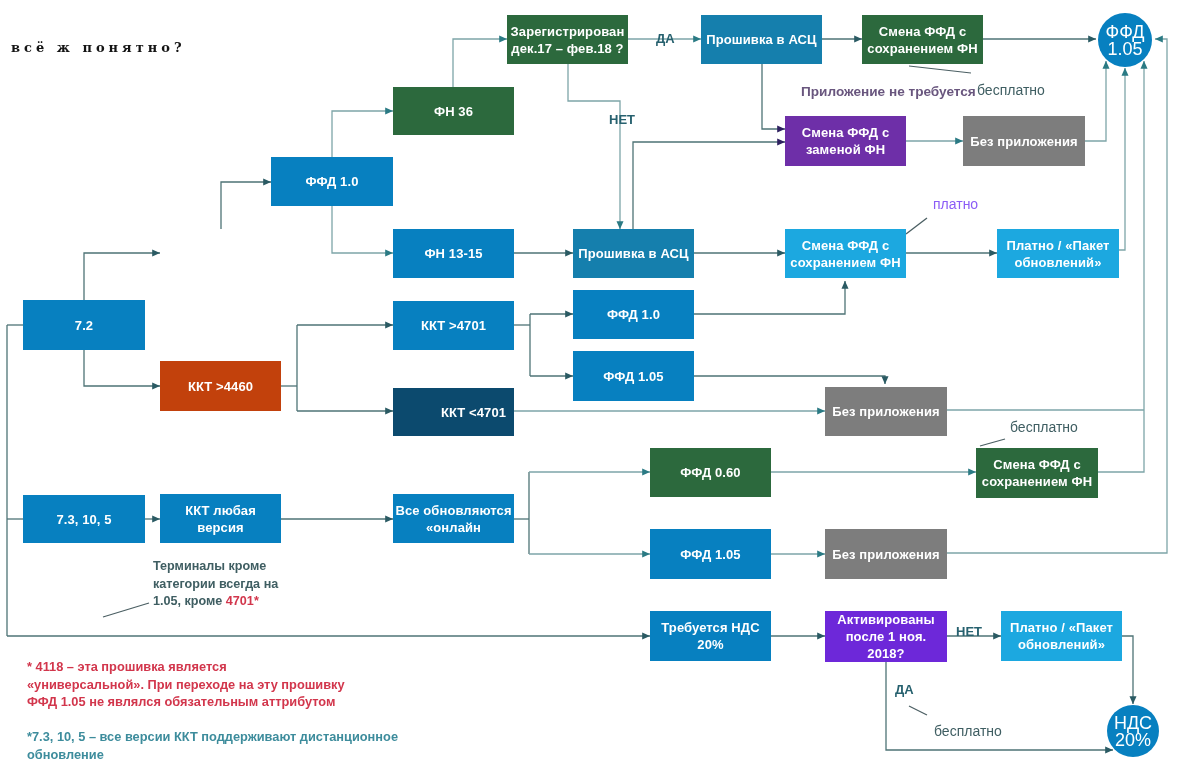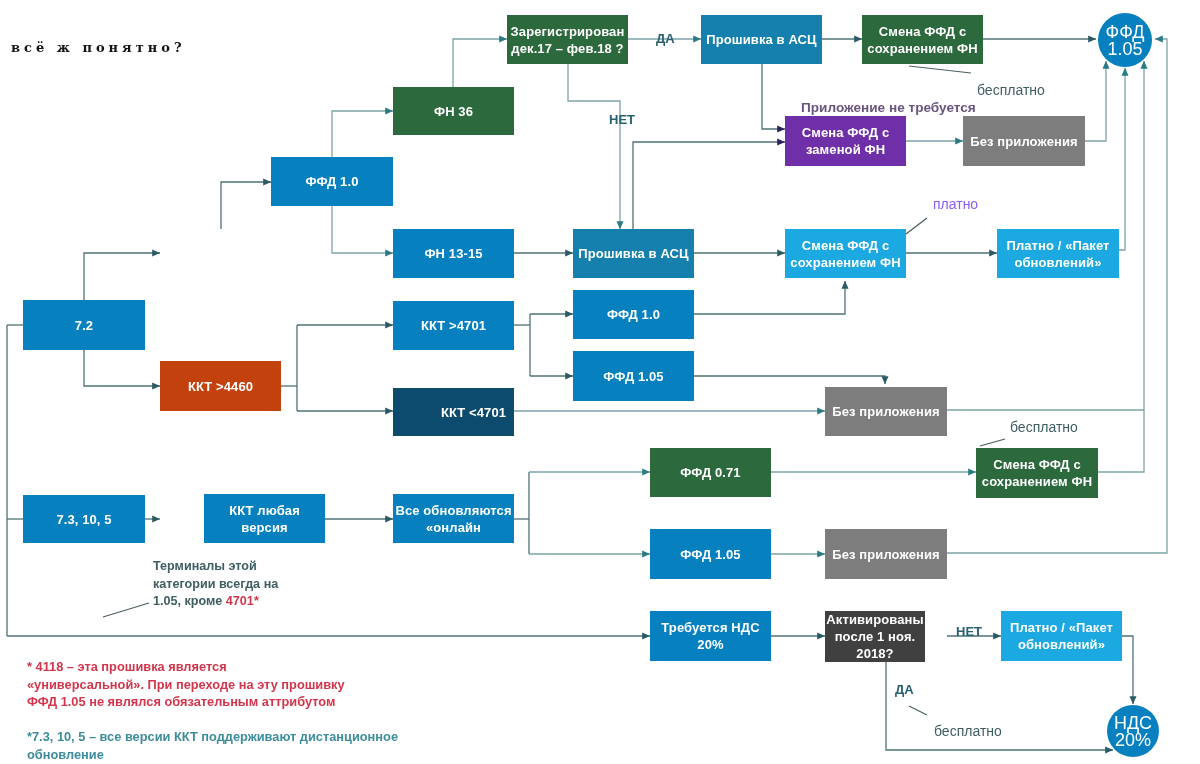--- a/index.html
+++ b/index.html
@@ -142,66 +142,66 @@
     <div class="node" id="n-kkt-gt4460" style="left: 160px; top: 361px; width: 121px; height: 50px; background: #c2410c;">
       <span>ККТ &gt;4460</span>
     </div>
     <div class="node" id="n-noapp-mid" style="left: 825px; top: 387px; width: 122px; height: 49px; background: rgb(125, 125, 125);">
       <span>Без приложения</span>
     </div>
     <div class="node" id="n-kkt-lt4701" style="left: 393px; top: 388px; width: 121px; height: 48px; background: #0c4a6e; padding-left: 40px;">
       <span>ККТ &lt;4701</span>
     </div>
     <div class="node" id="n-ffd100" style="left: 650px; top: 448px; width: 121px; height: 49px; background: rgb(44, 105, 61);">
-      <span>ФФД 0.71</span>
+      <span>ФФД 0.60</span>
     </div>
     <div class="node" id="n-smena-keep-low" style="left: 976px; top: 448px; width: 122px; height: 50px; background: rgb(44, 105, 61);">
       <span>Смена ФФД с<br>сохранением ФН</span>
     </div>
     <div class="node" id="n-7-3" style="left: 23px; top: 495px; width: 122px; height: 48px; background: rgb(7, 128, 192);">
       <span>7.3, 10, 5</span>
     </div>
-    <div class="node" id="n-kkt-any" style="left: 160px; top: 494px; width: 121px; height: 49px; background: rgb(7, 128, 192); margin-left: 44px;">
+    <div class="node" id="n-kkt-any" style="left: 160px; top: 494px; width: 121px; height: 49px; background: rgb(7, 128, 192);">
       <span>ККТ любая<br>версия</span>
     </div>
     <div class="node" id="n-all-online" style="left: 393px; top: 494px; width: 121px; height: 49px; background: rgb(7, 128, 192);">
       <span>Все обновляются<br>«онлайн</span>
     </div>
     <div class="node" id="n-ffd105-c" style="left: 650px; top: 529px; width: 121px; height: 50px; background: rgb(7, 128, 192);">
       <span>ФФД 1.05</span>
     </div>
     <div class="node" id="n-noapp-low" style="left: 825px; top: 529px; width: 122px; height: 50px; background: rgb(125, 125, 125);">
       <span>Без приложения</span>
     </div>
     <div class="node" id="n-nds-req" style="left: 650px; top: 611px; width: 121px; height: 50px; background: rgb(7, 128, 192);">
       <span>Требуется НДС<br>20%</span>
     </div>
-    <div class="node" id="n-activated" style="left: 825px; top: 611px; width: 100px; height: 51px; background: #404040;">
+    <div class="node" id="n-activated" style="left: 825px; top: 611px; width: 122px; height: 51px; background: #6d28d9;">
       <span>Активированы<br>после 1 ноя.<br>2018?</span>
     </div>
     <div class="node" id="n-paid-low" style="left: 1001px; top: 611px; width: 121px; height: 50px; background: rgb(28, 168, 224);">
       <span>Платно / «Пакет<br>обновлений»</span>
     </div>
     <div class="circ" id="c-ffd105" style="left: 1098px; top: 13px; width: 54px; height: 54px; background: rgb(7, 128, 192);">
       <span>ФФД<br>1.05</span>
     </div>
     <div class="circ" id="c-nds" style="left: 1107px; top: 705px; width: 52px; height: 52px; background: rgb(7, 128, 192);">
       <span>НДС<br>20%</span>
     </div>
     <div class="elbl" id="lbl-da-top" style="left: 656px; top: 31px;">ДА</div>
     <div class="elbl" id="lbl-net-top" style="left: 609px; top: 112px;">НЕТ</div>
     <div class="elbl" id="lbl-net-low" style="left: 956px; top: 624px;">НЕТ</div>
     <div class="elbl" id="lbl-da-low" style="left: 895px; top: 682px;">ДА</div>
-    <div class="ann" id="ann-app-not-needed" style="left: 784px; top: 100px; color: rgb(105, 86, 126); font-weight: bold; font-size: 13.6px; padding-left: 17px;">Приложение не требуется</div>
+    <div class="ann" id="ann-app-not-needed" style="left: 784px; top: 84px; color: rgb(105, 86, 126); font-weight: bold; font-size: 13.6px; padding-left: 17px;">Приложение не требуется</div>
     <div class="ann" id="ann-free-top" style="left: 977px; top: 82px; color: rgb(63, 94, 98); font-weight: normal; font-size: 14px;">бесплатно</div>
     <div class="ann" id="ann-paid-mid" style="left: 933px; top: 196px; color: #8b5cf6; font-weight: normal; font-size: 14px;">платно</div>
     <div class="ann" id="ann-free-mid" style="left: 1010px; top: 419px; color: rgb(63, 94, 98); font-weight: normal; font-size: 14px;">бесплатно</div>
     <div class="ann" id="ann-free-low" style="left: 934px; top: 723px; color: rgb(63, 94, 98); font-weight: normal; font-size: 14px;">бесплатно</div>
     <div class="callout" style="left: 153px; top: 558px;">
-      <div>Терминалы этой</div>
+      <div>Терминалы кроме</div>
       <div>категории всегда на</div>
       <div><span>1.05, кроме </span><span style="color:#D2364C">4701*</span></div>
     </div>
     <div class="fnote" style="left: 27px; top: 658px; color: rgb(210, 54, 76);">
       <div>* 4118 – эта прошивка является</div>
       <div>«универсальной». При переходе на эту прошивку</div>
       <div>ФФД 1.05 не являлся обязательным аттрибутом</div>
     </div>
     <div class="fnote" style="left: 27px; top: 728px; color: rgb(61, 140, 156);">
       <div>*7.3, 10, 5 – все версии ККТ поддерживают дистанционное</div>

